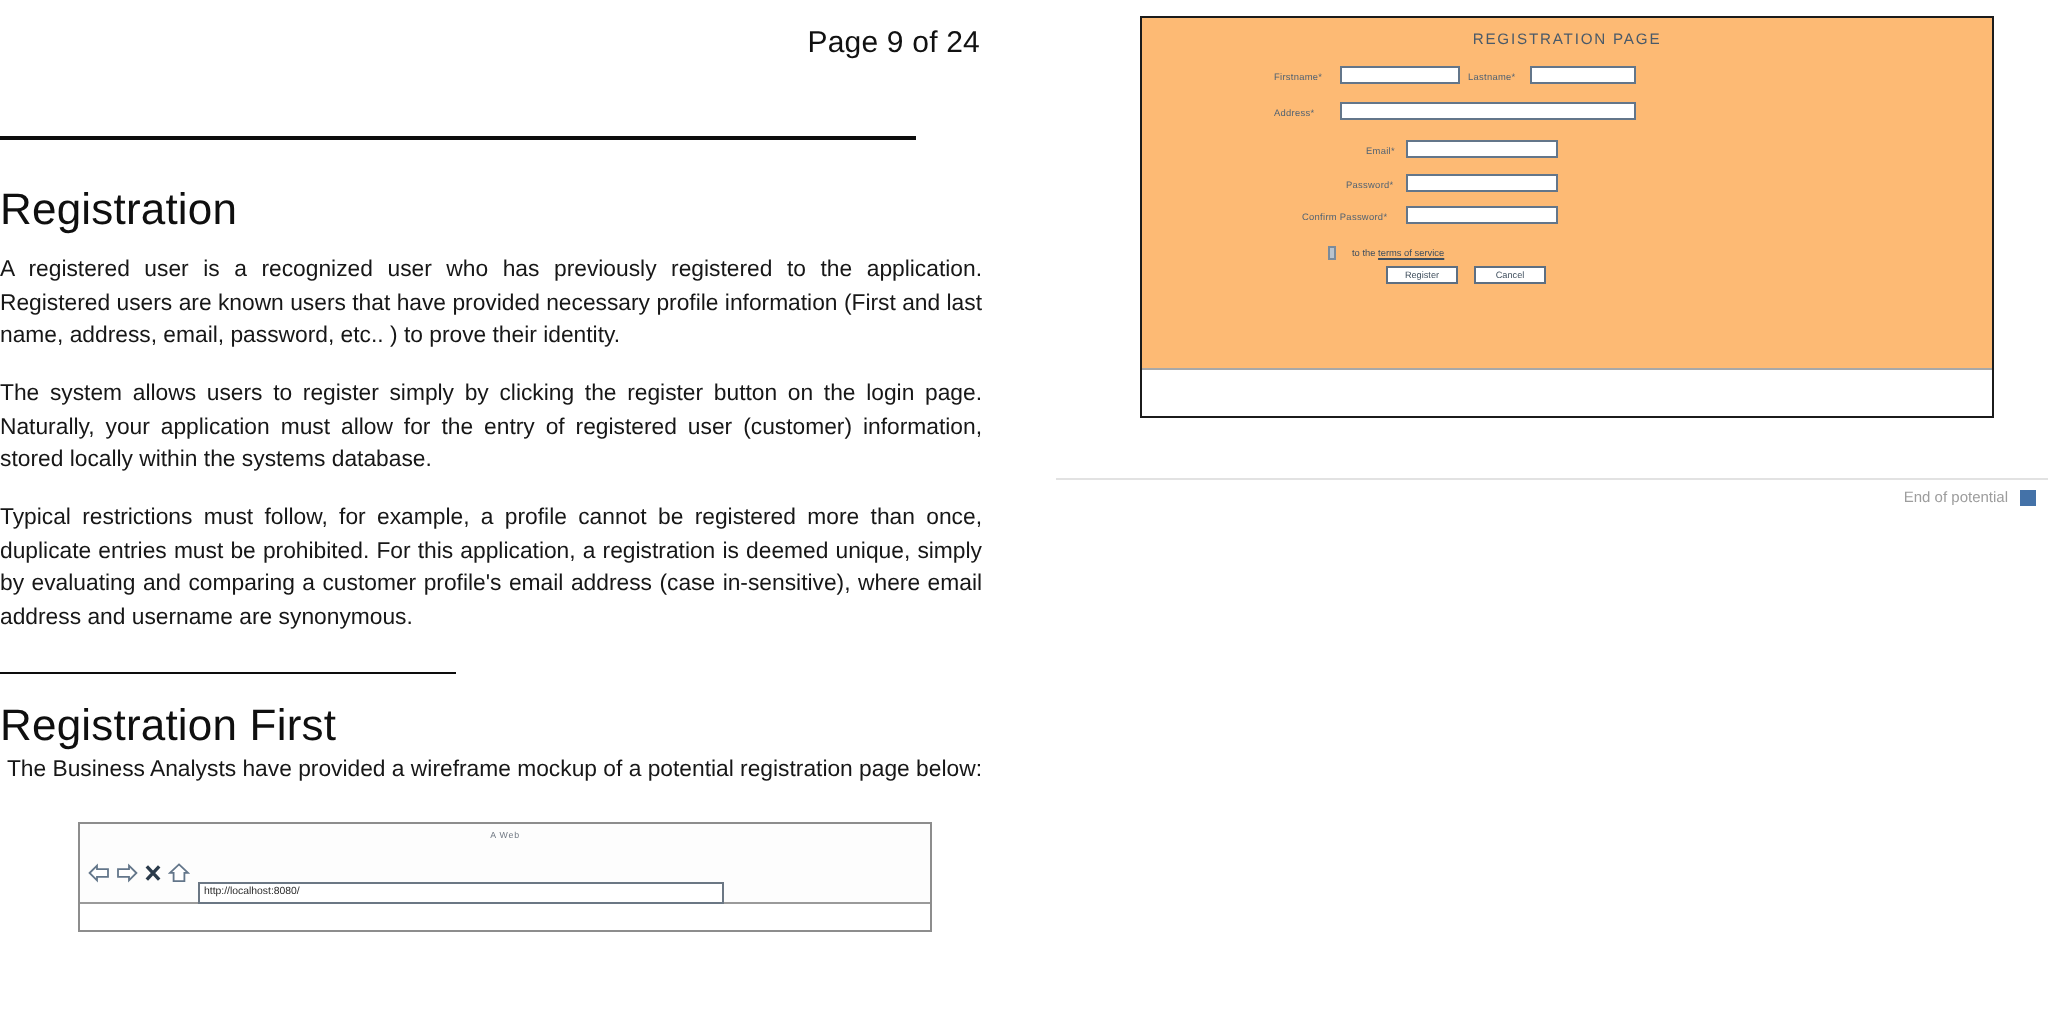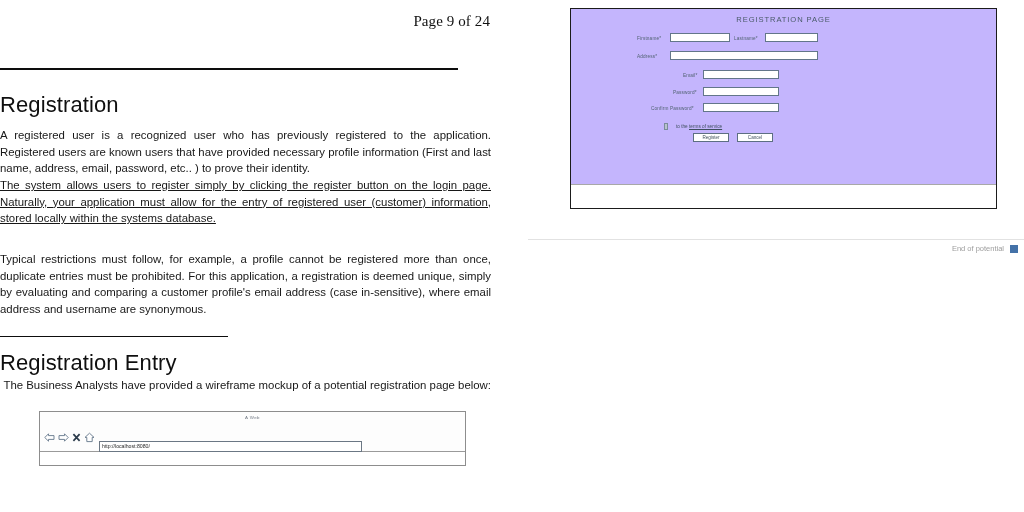--- a/index.html
+++ b/index.html
@@ -47,21 +47,20 @@
   }
 
   
   .page-number {
     position: absolute;
     top: 13px;
     right: 21px;
     font-size: 15px;
     letter-spacing: .1px;
     color: #111;
-    font-family: Liberation Serif, serif;
   }
   .header-rule {
     position: absolute;
     left: 0;
     top: 68px;
     width: 458px;
     height: 0;
     border-top: 2px solid #0d0d0d;
   }
   .section-title {
@@ -80,21 +79,21 @@
     position: absolute;
     left: 0;
     width: 491px;
     font-size: 11.4px;
     line-height: 16.6px;
     text-align: justify;
     color: #171717;
     margin: 0;
   }
   #para-1 { top: 127px; }
-  #para-2 { top: 177px; text-decoration: underline; }
+  #para-2 { top: 189px; }
   #para-3 { top: 251px; }
   #para-4 {
     top: 377px;
     width: 491px;
     text-align: right;
   }
 
   .mid-rule {
     position: absolute;
     left: 0;
@@ -175,21 +174,21 @@
     position: absolute;
     left: 59px;
     top: 8px;
     width: 427px;
   }
   #figure-frame {
     position: relative;
     width: 427px;
     height: 201px;
     border: 1.6px solid #1b1b1b;
-    background: #c4b5fd;
+    background: #fdba74;
     box-sizing: border-box;
   }
   #registration-form {
     position: absolute;
     left: 0;
     top: 0;
     width: 100%;
     height: 176px;
   }
   #form-heading {
@@ -332,21 +331,21 @@
     <h1 class="section-title" id="title-registration">Registration</h1>
 
     <p class="para" id="para-1">A registered user is a recognized user who has previously registered to the application. Registered users are known users that have provided necessary profile information (First and last name, address, email, password, etc.. ) to prove their identity.</p>
 
     <p class="para" id="para-2">The system allows users to register simply by clicking the register button on the login page. Naturally, your application must allow for the entry of registered user (customer) information, stored locally within the systems database.</p>
 
     <p class="para" id="para-3">Typical restrictions must follow, for example, a profile cannot be registered more than once, duplicate entries must be prohibited. For this application, a registration is deemed unique, simply by evaluating and comparing a customer profile's email address (case in-sensitive), where email address and username are synonymous.</p>
 
     <div class="mid-rule"></div>
 
-    <h1 class="section-title" id="title-registration-entry">Registration Entry</h1>
+    <h1 class="section-title" id="title-registration-entry">Registration First</h1>
 
     <p class="para" id="para-4">The Business Analysts have provided a wireframe mockup of a potential registration page below:</p>
 
     <div id="browser-mockup">
 
       <div id="browser-titlebar">A Web</div>
 
       <div id="browser-toolbar">
 
         <div id="nav-icons">

